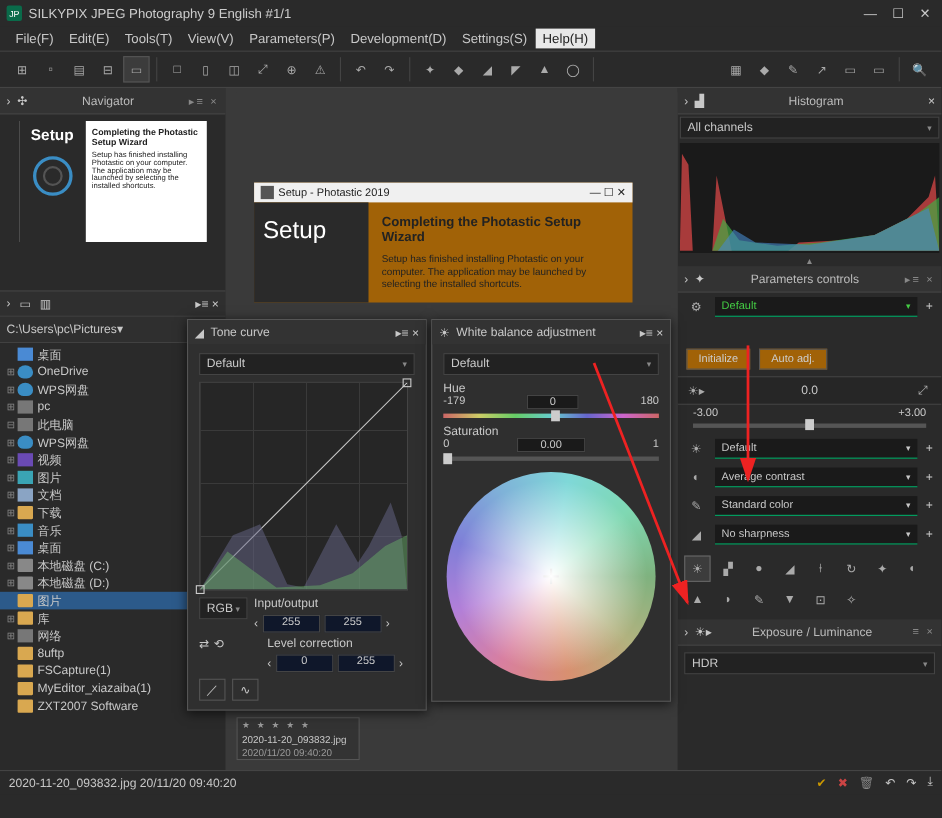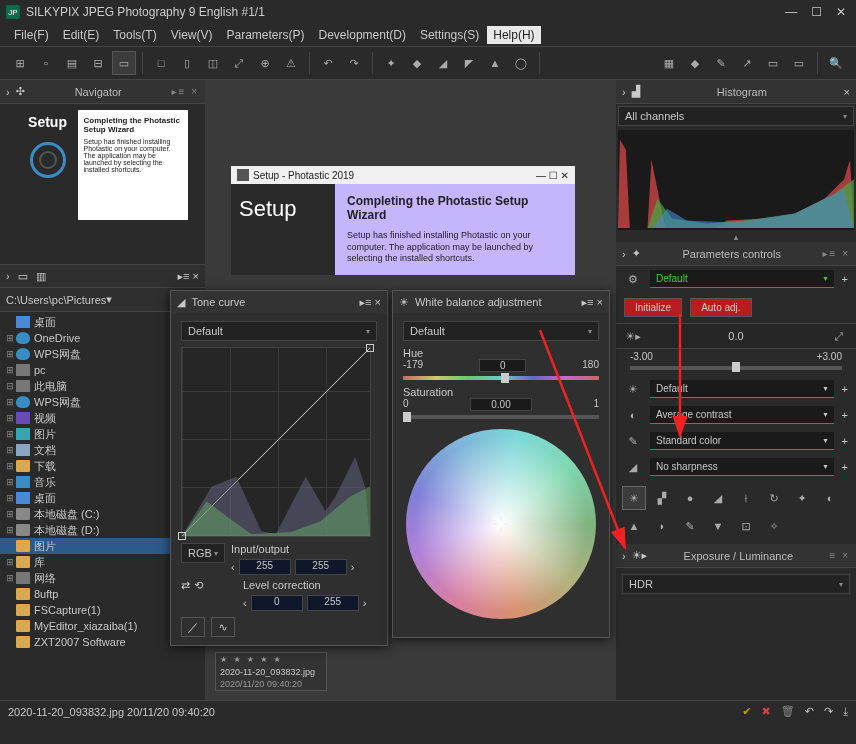--- a/index.html
+++ b/index.html
@@ -39,21 +39,21 @@
 .ic-drive { background: #888; border-radius: 1px; }
 .ic-cloud { background: #3a8dc4; border-radius: 50% 50% 40% 40%; }
 .ic-desktop { background: #4a8ad4; }
 .ic-pc { background: #777; }
 .ic-music { background: #3a8dc4; }
 .ic-pic { background: #3aa4b4; }
 .ic-vid { background: #6a4ab4; }
 .ic-doc { background: #8aa4c4; }
 .midcol { flex: 1; position: relative; background: #3a3a3a; }
 .canvas { position: absolute; left: 10px; top: 4px; right: 0; bottom: 60px; background: #3a3a3a; }
-.setupwin { position: absolute; left: 16px; top: 82px; width: 344px; background: #c4b5fd; color: #222; font-size: 9px; }
+.setupwin { position: absolute; left: 16px; top: 82px; width: 344px; background: #a16207; color: #222; font-size: 9px; }
 .setupwin .swtitle { background: #f0f0f0; padding: 3px 6px; display: flex; align-items: center; font-size: 10px; }
 .setupwin .swtitle .swicon { width: 12px; height: 12px; background: #555; margin-right: 4px; }
 .setupwin .swbody { display: flex; }
 .setupwin .swdark { width: 104px; background: #2a2a2a; color: #fff; font-size: 22px; font-weight: 300; padding: 12px 8px; }
 .setupwin .swtext { flex: 1; padding: 10px 12px; }
 .setupwin .swtext .h { font-weight: bold; font-size: 12px; margin-bottom: 8px; }
 .setupwin .swtext p { font-size: 9px; line-height: 1.3; }
 .thumbstrip { position: absolute; left: 10px; bottom: 0; height: 58px; display: flex; align-items: center; }
 .thumb { width: 112px; border: 1px solid #555; background: #333; }
 .thumb .stars { font-size: 8px; letter-spacing: 2px; padding: 2px 4px; color: #999; }
@@ -76,21 +76,21 @@
 .slider-row .track { height: 4px; background: #555; margin: 4px 0; position: relative; }
 .slider-row .track .thumb2 { position: absolute; top: -3px; width: 8px; height: 10px; background: #ccc; }
 .colorwheel { width: 190px; height: 190px; border-radius: 50%; margin: 10px auto; background: conic-gradient(from 90deg, #7fb27f, #b2b27f, #d89070, #d87fa0, #b27fd8, #7f7fd8, #7fb2d8, #7fd8d8, #7fd8b2, #7fb27f); position: relative; }
 .colorwheel::after { content: ""; position: absolute; inset: 0; background: radial-gradient(circle, #fff 0%, #fff0 65%); border-radius: 50%; }
 .colorwheel .cross { position: absolute; left: 50%; top: 50%; width: 14px; height: 14px; margin: -7px; }
 .colorwheel .cross::before, .colorwheel .cross::after { content: ""; position: absolute; background: #333; }
 .colorwheel .cross::before { left: 6px; top: 0; width: 2px; height: 14px; }
 .colorwheel .cross::after { top: 6px; left: 0; height: 2px; width: 14px; }
 .rightcol { width: 240px; background: #2a2a2a; display: flex; flex-direction: column; }
 .histogram { height: 100px; background: #1a1a1a; position: relative; margin: 2px; }
-.btn { background: #b91c1c; border: 1px solid #555; padding: 3px 10px; font-size: 10px; color: #ccc; }
+.btn { background: #a16207; border: 1px solid #555; padding: 3px 10px; font-size: 10px; color: #ccc; margin-top: 19px; }
 .param-row { display: flex; align-items: center; height: 26px; gap: 8px; padding: 0 8px; }
 .param-row .ic2 { width: 18px; height: 18px; display: flex; align-items: center; justify-content: center; color: #aaa; }
 .param-row .dd { flex: 1; background: #1a1a1a; border-bottom: 1px solid #0a6; height: 18px; display: flex; align-items: center; padding: 0 6px; font-size: 10px; position: relative; }
 .param-row .dd::after { content: "▾"; position: absolute; right: 6px; font-size: 8px; }
 .iconrow { display: flex; flex-wrap: wrap; gap: 4px; padding: 6px; }
 .iconrow .ib { width: 24px; height: 24px; display: flex; align-items: center; justify-content: center; color: #aaa; border: 1px solid transparent; }
 .iconrow .ib.active { background: #3c3c3c; border: 1px solid #666; }
 .statusbar { height: 22px; background: #2a2a2a; border-top: 1px solid #444; display: flex; align-items: center; padding: 0 8px; font-size: 11px; }
 .statusbar .r { margin-left: auto; display: flex; gap: 10px; }
 

